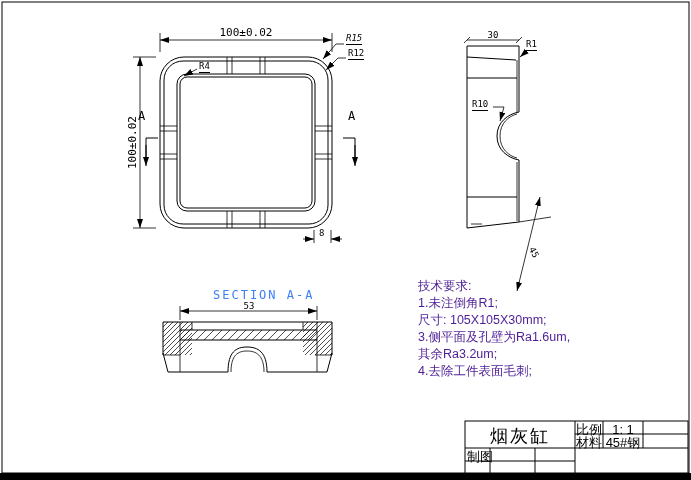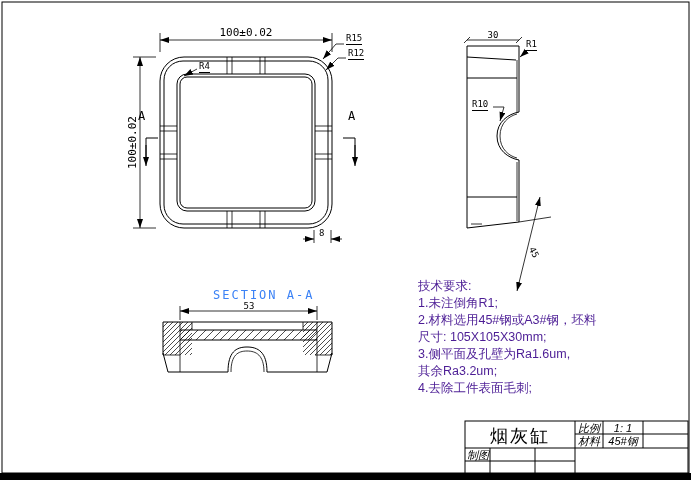--- a/index.html
+++ b/index.html
@@ -11,21 +11,21 @@
   .lbl{position:absolute;color:#000;white-space:nowrap;line-height:1;}
   .dim{font-family:"DejaVu Sans Mono","Liberation Mono",monospace;font-size:11px;}
   .dim-sm{font-family:"DejaVu Sans Mono","Liberation Mono",monospace;font-size:9px;}
   .rad{font-family:"DejaVu Sans Mono","Liberation Mono",monospace;font-size:9px;
        border-bottom:1px solid #000;padding-bottom:1px;}
   .sec-letter{font-family:"DejaVu Sans Mono","Liberation Mono",monospace;font-size:12px;}
   .sec-title{font-family:"DejaVu Sans Mono","Liberation Mono",monospace;font-size:12px;
              letter-spacing:2px;color:#3b82f6;}
   .tech{position:absolute;left:418px;top:278px;font-size:12.5px;line-height:17px;color:#4c1d95;}
   .tech div{white-space:nowrap;}
-  .tb-text{font-size:11px;font-style:italic;}
+  .tb-text{font-size:13px;}
   .tb-name{font-size:18px;letter-spacing:2px;}
   .rot-l{transform:rotate(-90deg);transform-origin:center center;}
   .center{text-align:center;}
 </style>
 </head>
 <body>
 
 <div class="sheet">
 
   <svg width="691" height="480" viewBox="0 0 691 480">
@@ -142,39 +142,38 @@
 
     <g>
       <rect x="465" y="421" width="223" height="53" class="ln"></rect>
       <path class="ln" d="M575,421 V474 M603,421 V448 M643,421 V448 M490,448 V474 M535,448 V474"></path>
       <path class="ln" d="M575,434 H688 M465,448 H688 M465,461 H575"></path>
     </g>
   </svg>
 
   <span class="lbl dim center" style="left:210px;top:27px;width:72px;">100±0.02</span>
   <span class="lbl dim rot-l" style="left:96px;top:137px;width:72px;text-align:center;">100±0.02</span>
-  <span class="lbl rad" style="left:346px;top:34px;">R15</span>
+  <span class="lbl rad" style="left:346px;top:34px;font-style:italic;">R15</span>
   <span class="lbl rad" style="left:348px;top:49px;">R12</span>
   <span class="lbl rad" style="left:199px;top:62px;">R4</span>
   <span class="lbl dim-sm" style="left:319px;top:229px;">8</span>
   <span class="lbl sec-letter" style="left:138px;top:110px;">A</span>
   <span class="lbl sec-letter" style="left:348px;top:110px;">A</span>
 
   <span class="lbl dim-sm center" style="left:477px;top:31px;width:32px;">30</span>
   <span class="lbl rad" style="left:526px;top:40px;">R1</span>
   <span class="lbl rad" style="left:472px;top:100px;">R10</span>
   <span class="lbl dim-sm" style="left:528px;top:248px;transform:rotate(62deg);">45</span>
 
   <span class="lbl sec-title" style="left:213px;top:289px;">SECTION A-A</span>
   <span class="lbl dim-sm center" style="left:234px;top:302px;width:30px;">53</span>
 
   <div class="tech">
     <div>技术要求:</div>
     <div>1.未注倒角R1;</div>
-    <div>2.材料选用45#钢或A3#钢，坯料</div>
     <div>尺寸: 105X105X30mm;</div>
     <div>3.侧平面及孔壁为Ra1.6um,</div>
     <div>其余Ra3.2um;</div>
     <div>4.去除工件表面毛刺;</div>
   </div>
 
   <span class="lbl tb-name center" style="left:465px;top:427px;width:110px;">烟灰缸</span>
   <span class="lbl tb-text center" style="left:576px;top:423px;width:26px;">比例</span>
   <span class="lbl tb-text center" style="left:604px;top:423px;width:38px;">1: 1</span>
   <span class="lbl tb-text center" style="left:576px;top:436px;width:26px;">材料</span>

